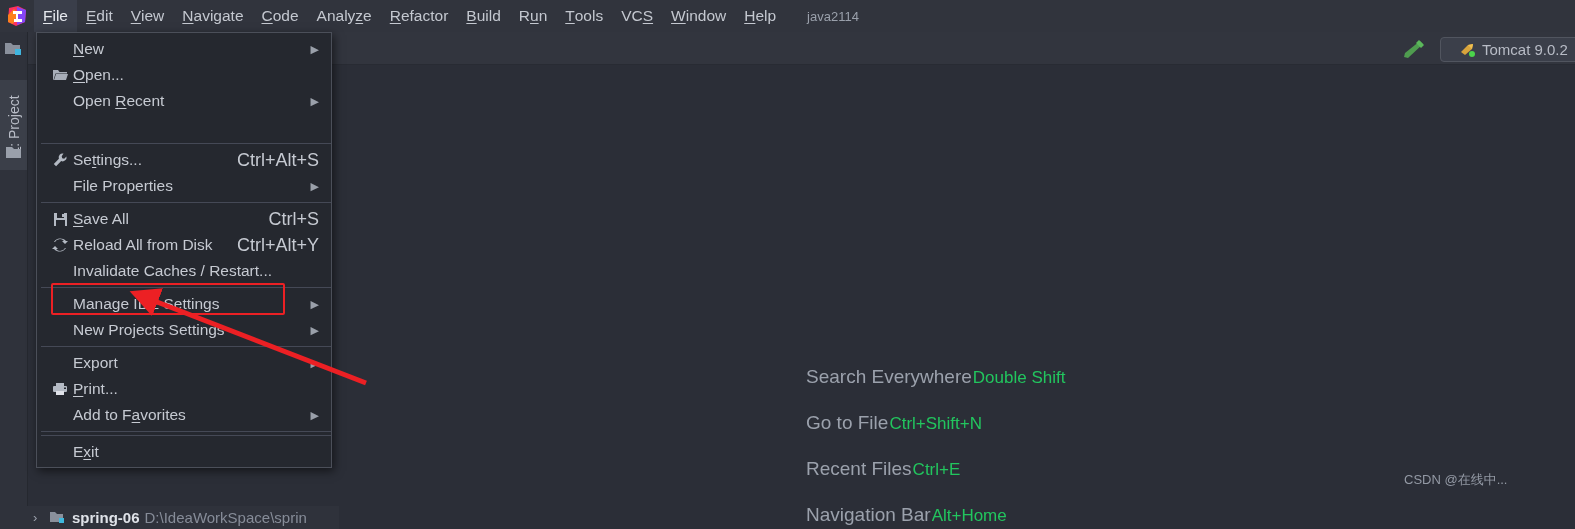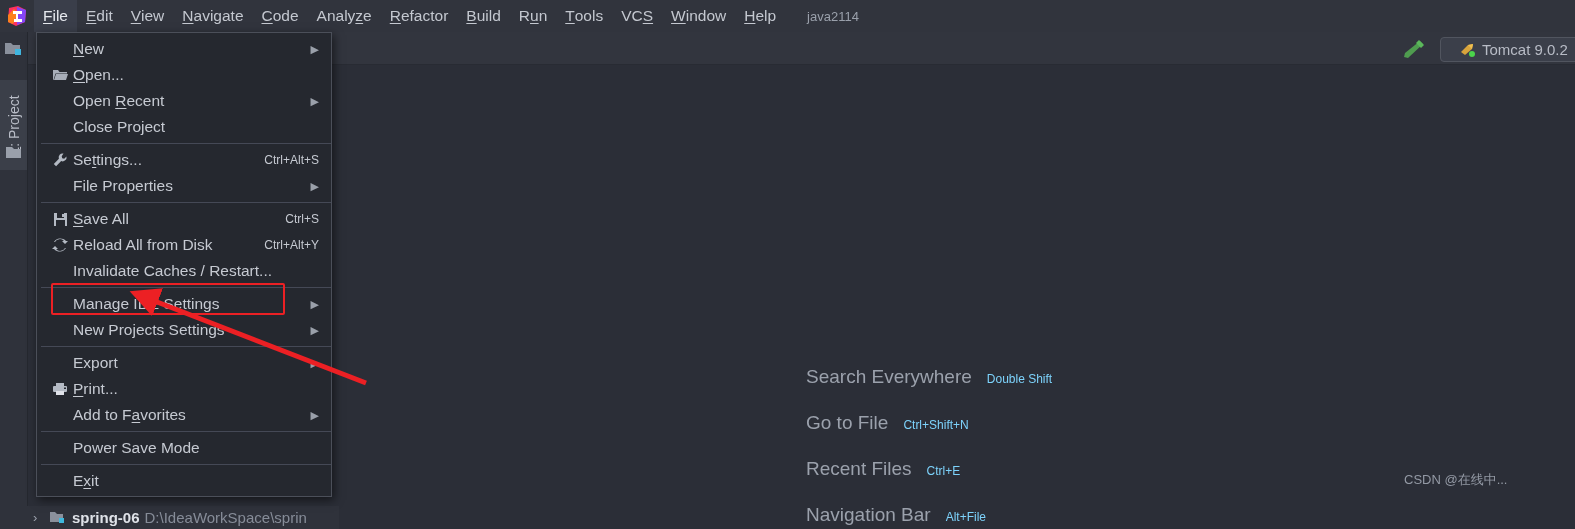--- a/index.html
+++ b/index.html
@@ -109,26 +109,26 @@
     width: 20px; height: 17px;
   }
 
   
   .hints {
     position: absolute; left: 806px; top: 366px;
     width: 640px;
   }
   .hint-row {
     display: flex; align-items: baseline;
-    gap: 15px;
+    gap: 1px;
     margin-bottom: 24px;
     white-space: nowrap;
   }
   .hint-name { color: #9ba1ac; font-size: 19px; }
-  .hint-key  { color: #7dd3fc; font-size: 12px; }
+  .hint-key  { color: #22c55e; font-size: 17px; }
 
   .watermark {
     position: absolute; left: 1404px; top: 471px;
     color: #9399a4;
     font-size: 13px;
     white-space: nowrap;
   }
 
   
   .projrow {
@@ -177,21 +177,21 @@
   }
   .mi .lbl {
     color: #c6cad2;
     font-size: 15.5px;
     white-space: nowrap;
     flex: 1 1 auto;
   }
   .mi .lbl u { text-decoration: underline; text-underline-offset: 2px; }
   .mi .keys {
     color: #c6cad2;
-    font-size: 12px;
+    font-size: 18px;
     white-space: nowrap;
     margin-left: 14px;
   }
   .mi .sub {
     color: #9aa0aa;
     font-size: 11px;
     margin-left: 12px;
     line-height: 1;
   }
   .sep {
@@ -295,21 +295,21 @@
       <div class="hint-row">
         <span class="hint-name">Go to File</span>
         <span class="hint-key">Ctrl+Shift+N</span>
       </div>
       <div class="hint-row">
         <span class="hint-name">Recent Files</span>
         <span class="hint-key">Ctrl+E</span>
       </div>
       <div class="hint-row">
         <span class="hint-name">Navigation Bar</span>
-        <span class="hint-key">Alt+File</span>
+        <span class="hint-key">Alt+Home</span>
       </div>
     </div>
 
   <div class="watermark">CSDN @在线中...</div>
 
   <div class="projrow">
     <span class="arrow">›</span>
     <span style="flex:0 0 auto;">
       <svg width="18" height="15" viewBox="0 0 18 15" style="display:block;">
         <path d="M1 2 L6 2 L8 4 L14 4 L14 12 L1 12 Z" fill="#8a909c"></path>
@@ -335,21 +335,20 @@
         </span>
         <span class="lbl"><u>O</u>pen...</span>
       </div>
       <div class="mi">
         <span class="ico"></span>
         <span class="lbl">Open <u>R</u>ecent</span>
         <span class="sub">▶</span>
       </div>
       <div class="mi">
         <span class="ico"></span>
-        <span class="lbl">Close Project</span>
       </div>
       <div class="sep"></div>
       <div class="mi">
         <span class="ico">
           <svg width="16" height="16" viewBox="0 0 16 16">
             <path d="M11.5 1.5 a4 4 0 0 0 -4.6 5.3 L1.8 11.9 l2.3 2.3 l5.1 -5.1 a4 4 0 0 0 5.3 -4.6 l-2.3 2.3 l-2 -0.5 l-0.5 -2 Z" fill="#b4bac4"></path>
           </svg>
         </span>
         <span class="lbl">Se<u>t</u>tings...</span>
         <span class="keys">Ctrl+Alt+S</span>
@@ -413,24 +412,20 @@
           </svg>
         </span>
         <span class="lbl"><u>P</u>rint...</span>
       </div>
       <div class="mi">
         <span class="ico"></span>
         <span class="lbl">Add to F<u>a</u>vorites</span>
         <span class="sub">▶</span>
       </div>
       <div class="sep"></div>
-      <div class="mi">
-        <span class="ico"></span>
-        <span class="lbl">Power Save Mode</span>
-      </div>
       <div class="sep"></div>
       <div class="mi">
         <span class="ico"></span>
         <span class="lbl">E<u>x</u>it</span>
       </div>
     </div>
 
   <div class="redbox" style="left: 51px; top: 283px; width: 230px; height: 28px; border-color: rgb(236, 32, 36);"></div>
 
   <svg class="arrow-svg">

